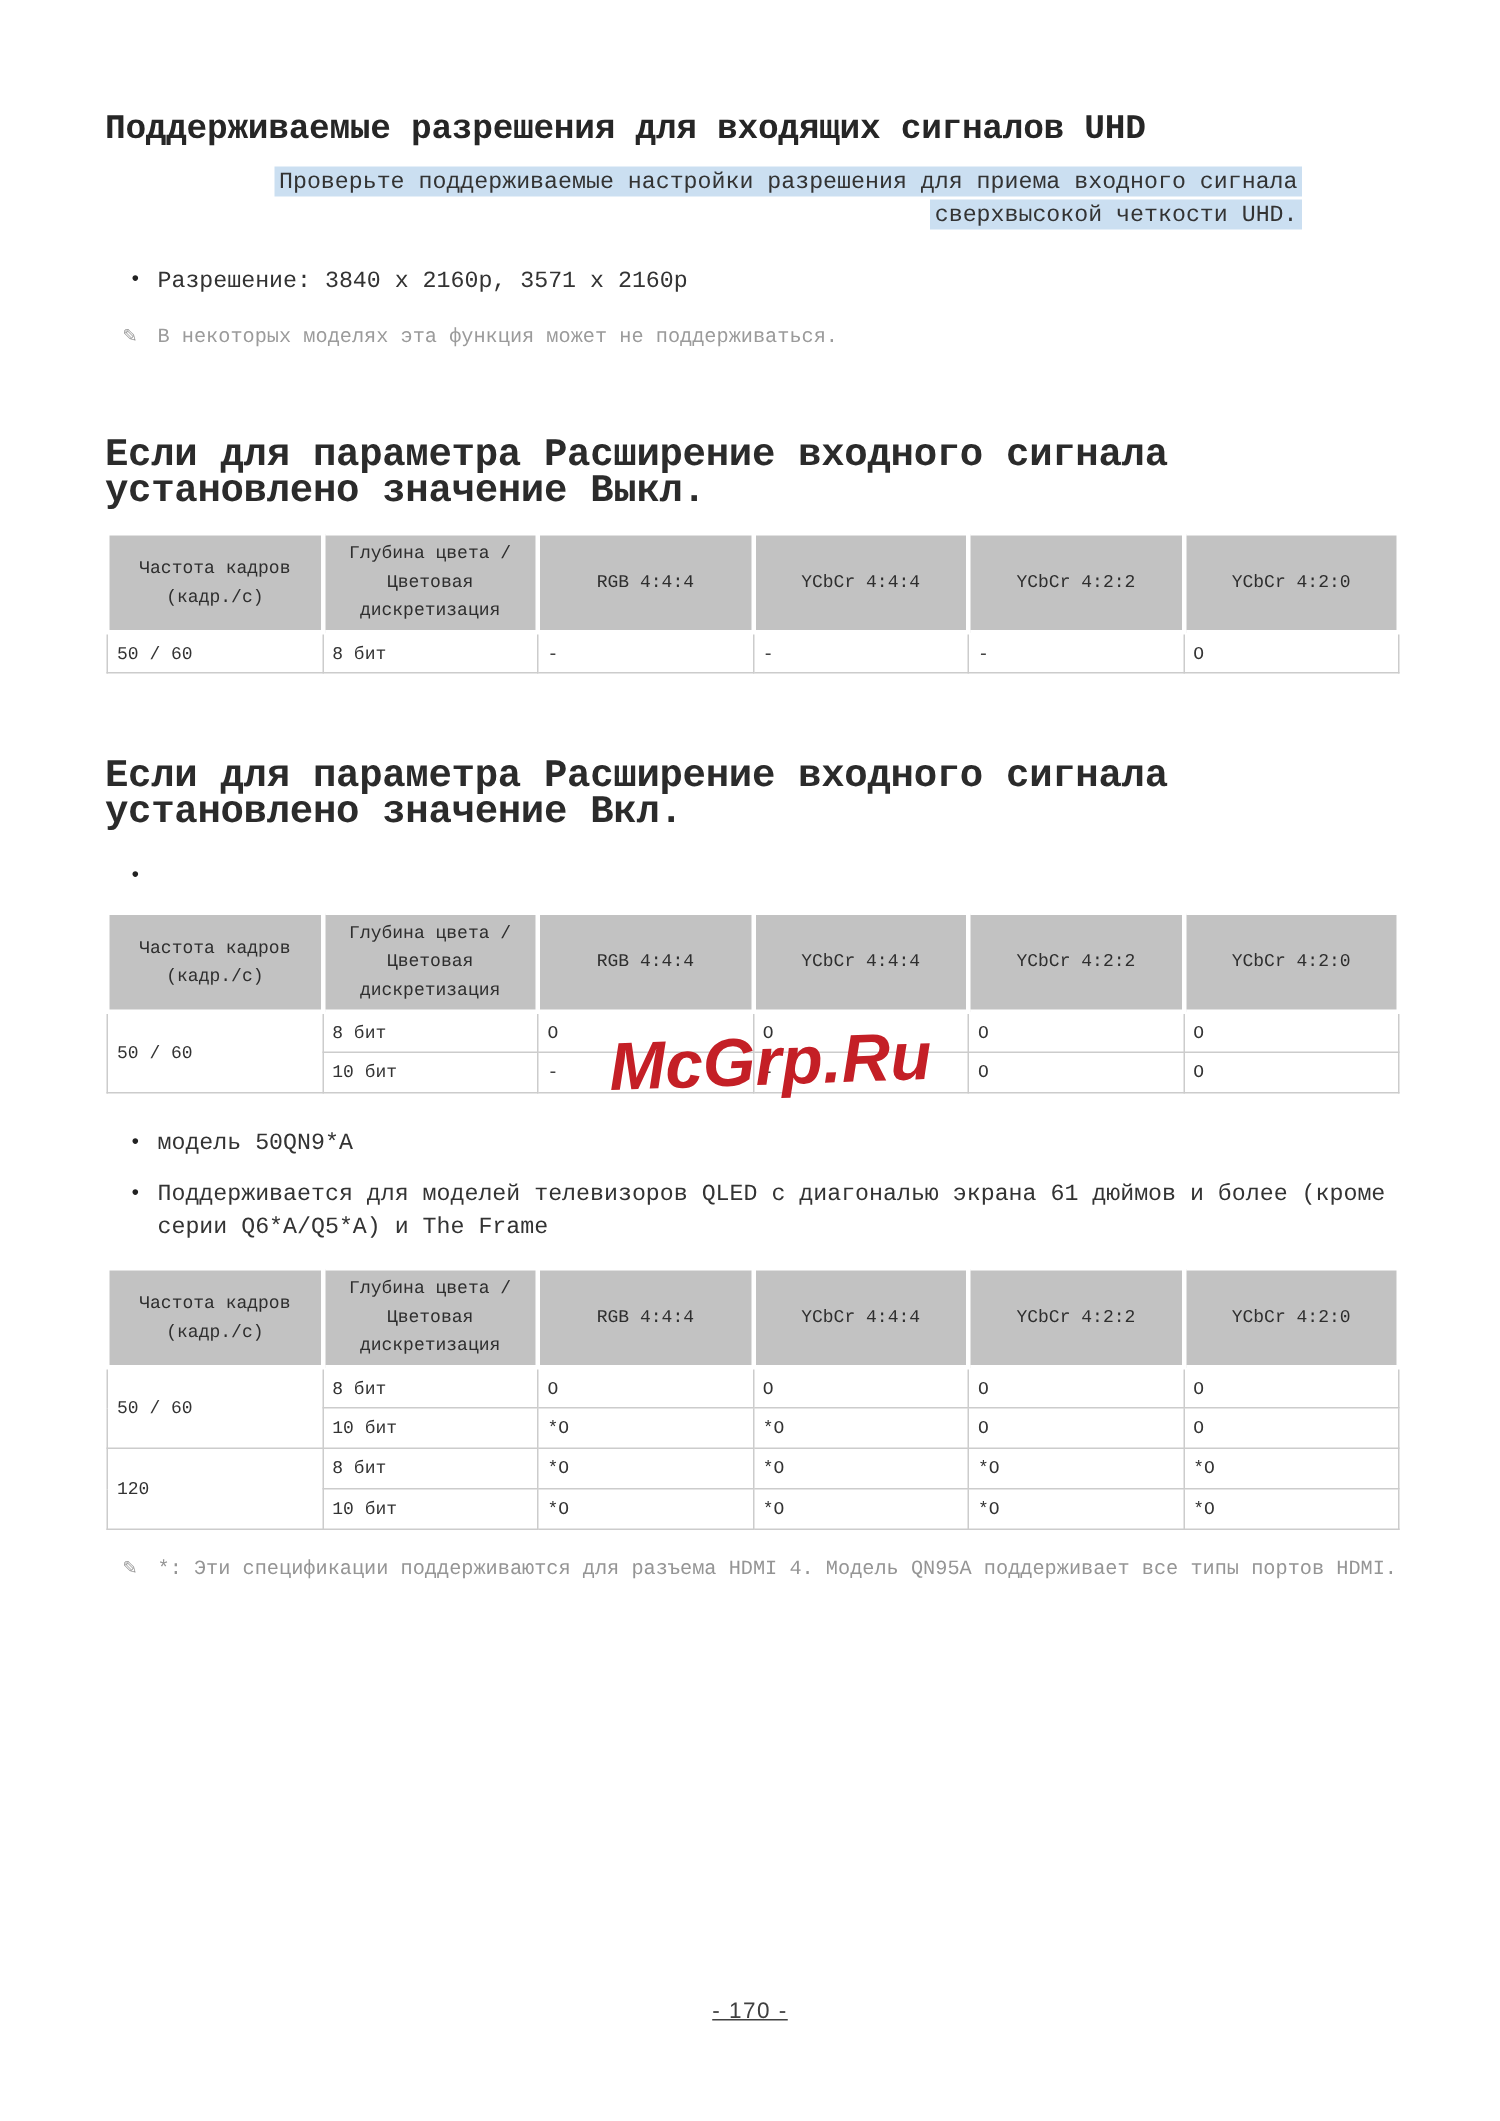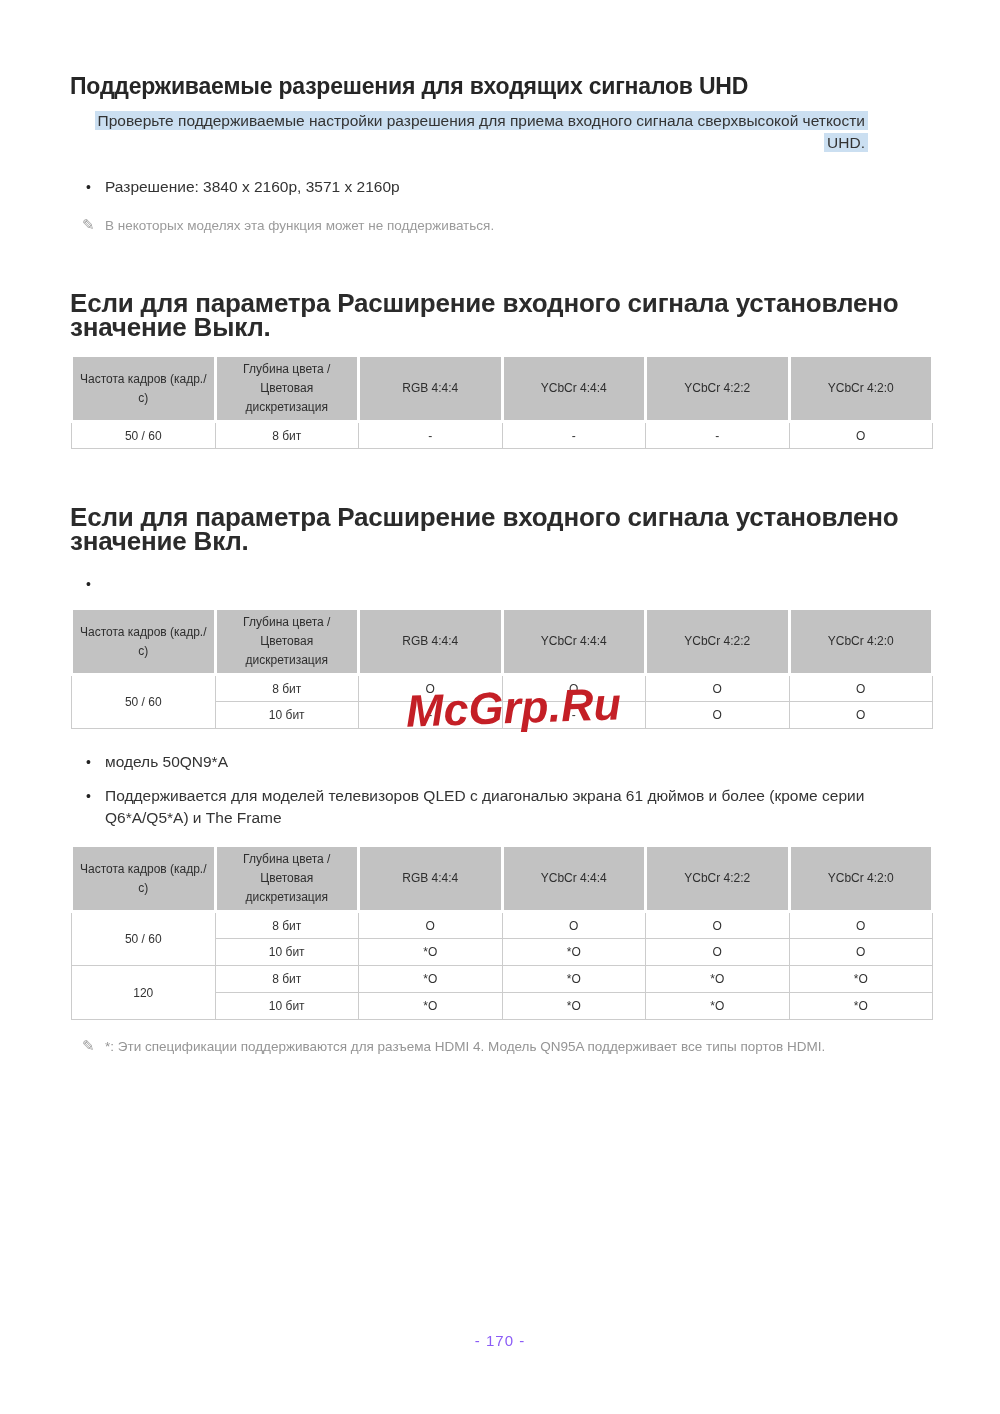--- a/index.html
+++ b/index.html
@@ -4,21 +4,21 @@
 <style>
   * { margin: 0; padding: 0; box-sizing: border-box; }
   html, body {
     width: 1000px; height: 1414px;
     background: #ffffff;
     font-family: "Liberation Sans", sans-serif;
     color: #333;
     position: relative;
     overflow: hidden;
   }
-  .content { padding: 72px 66px 0 70px; position: relative; }
+  .content { padding: 72px 66px 0 70px; position: relative; font-family: Liberation Mono, monospace; }
 
   h1.page-title {
     font-size: 23px; font-weight: bold; color: #262626;
     letter-spacing: -0.2px; margin-bottom: 10px; line-height: 28px;
   }
   .intro { max-width: 798px; font-size: 15.5px; line-height: 22px; margin-bottom: 20px; color: #333; text-align: right; }
   .hl {
     background: #cbdff1;
     padding: 1px 3px;
     -webkit-box-decoration-break: clone;
@@ -53,21 +53,21 @@
     padding: 3px 6px;
     text-align: center; vertical-align: middle;
     line-height: 19px;
     color: #2e2e2e;
   }
   table.spec-table td {
     border: 1px solid #cccccc;
     background: #ffffff;
     height: 27px;
     padding: 2px 6px;
-    text-align: center; vertical-align: middle;
+    vertical-align: middle;
   }
   table.spec-table.tight { margin-top: 12px; }
 
   .footnote { display: flex; align-items: flex-start; margin-top: 17px; font-size: 13.5px; line-height: 19px; color: #959595; }
   .footnote .pencil { flex: none; width: 35px; padding-left: 12px; font-size: 15px; line-height: 18px; color: #9b9b9b; }
 
   .watermark {
     position: absolute;
     left: 406px; top: 682px;
     font-size: 45px; font-weight: bold; font-style: italic;
@@ -76,22 +76,23 @@
     letter-spacing: 0px;
     pointer-events: none;
     z-index: 5;
     white-space: nowrap;
   }
 
   .page-number {
     position: absolute;
     top: 1332px; left: 0; width: 100%;
     text-align: center;
-    font-size: 15px; color: #8b5cf6;
+    font-size: 15px; color: #404040;
     letter-spacing: 1px;
+    text-decoration: underline;
   }
 </style>
 </head>
 <body>
 
 <div class="content">
 
   <h1 class="page-title">Поддерживаемые разрешения для входящих сигналов UHD</h1>
 
   <p class="intro">

